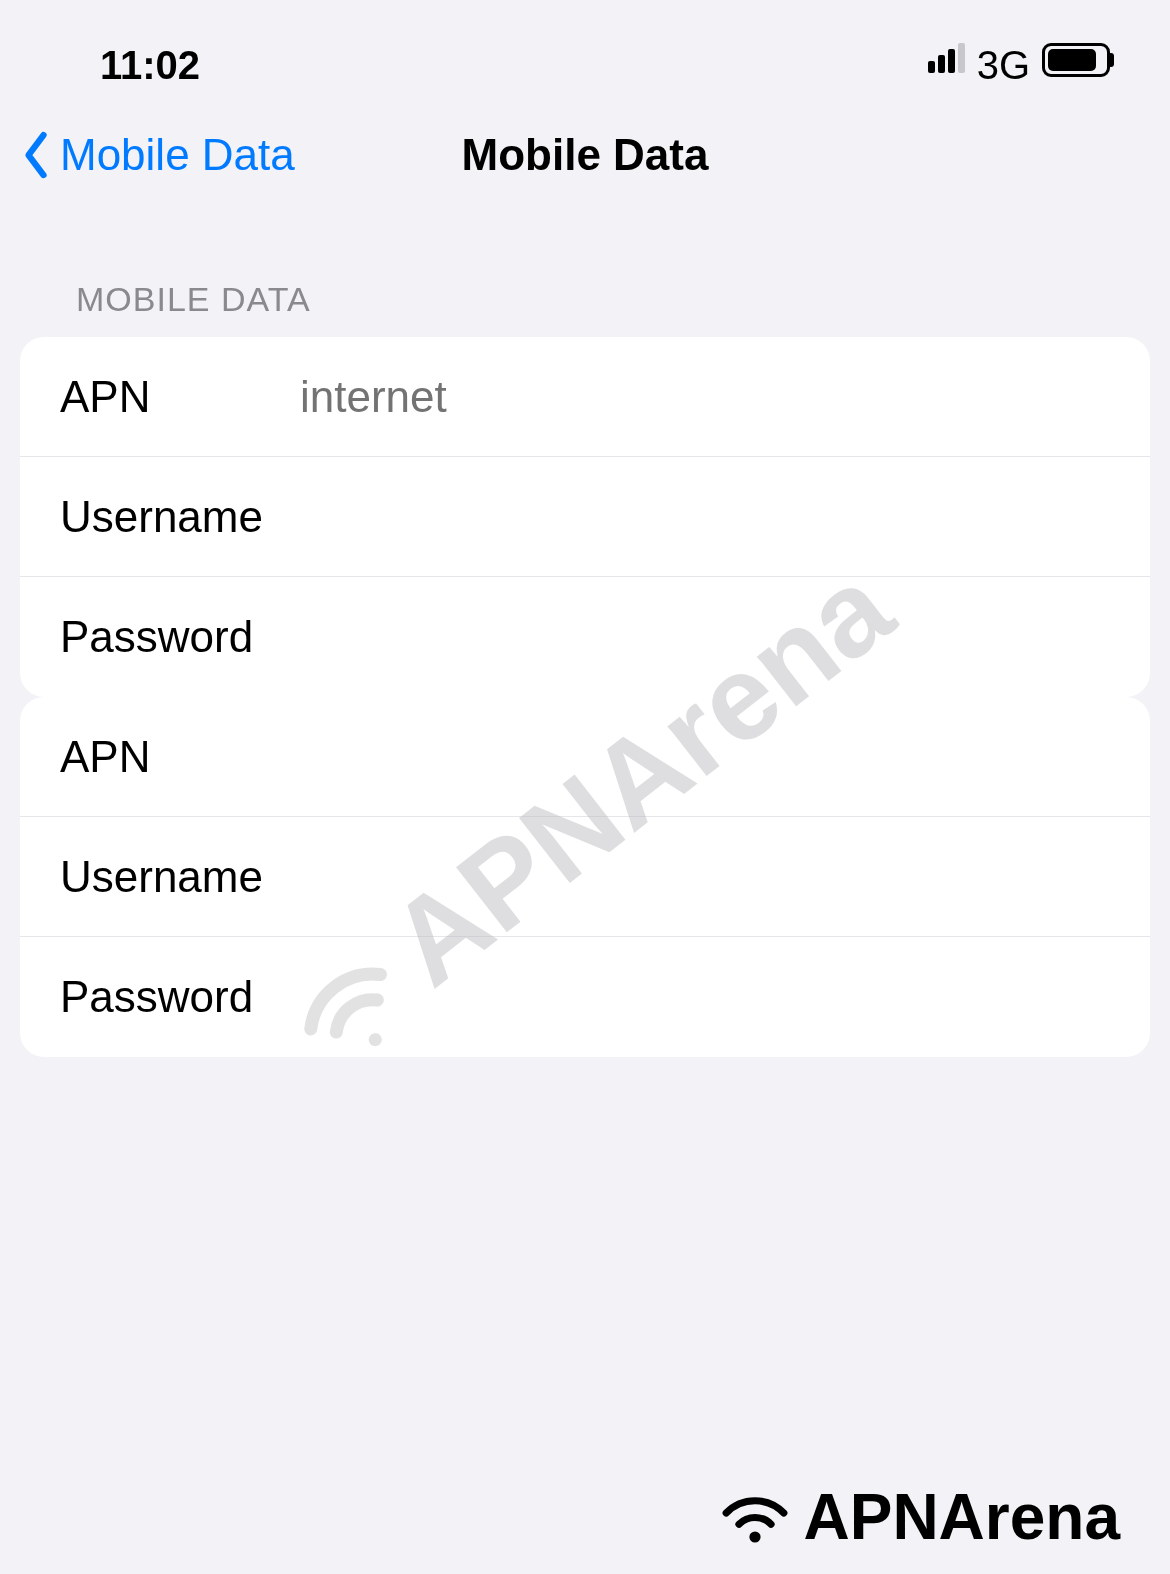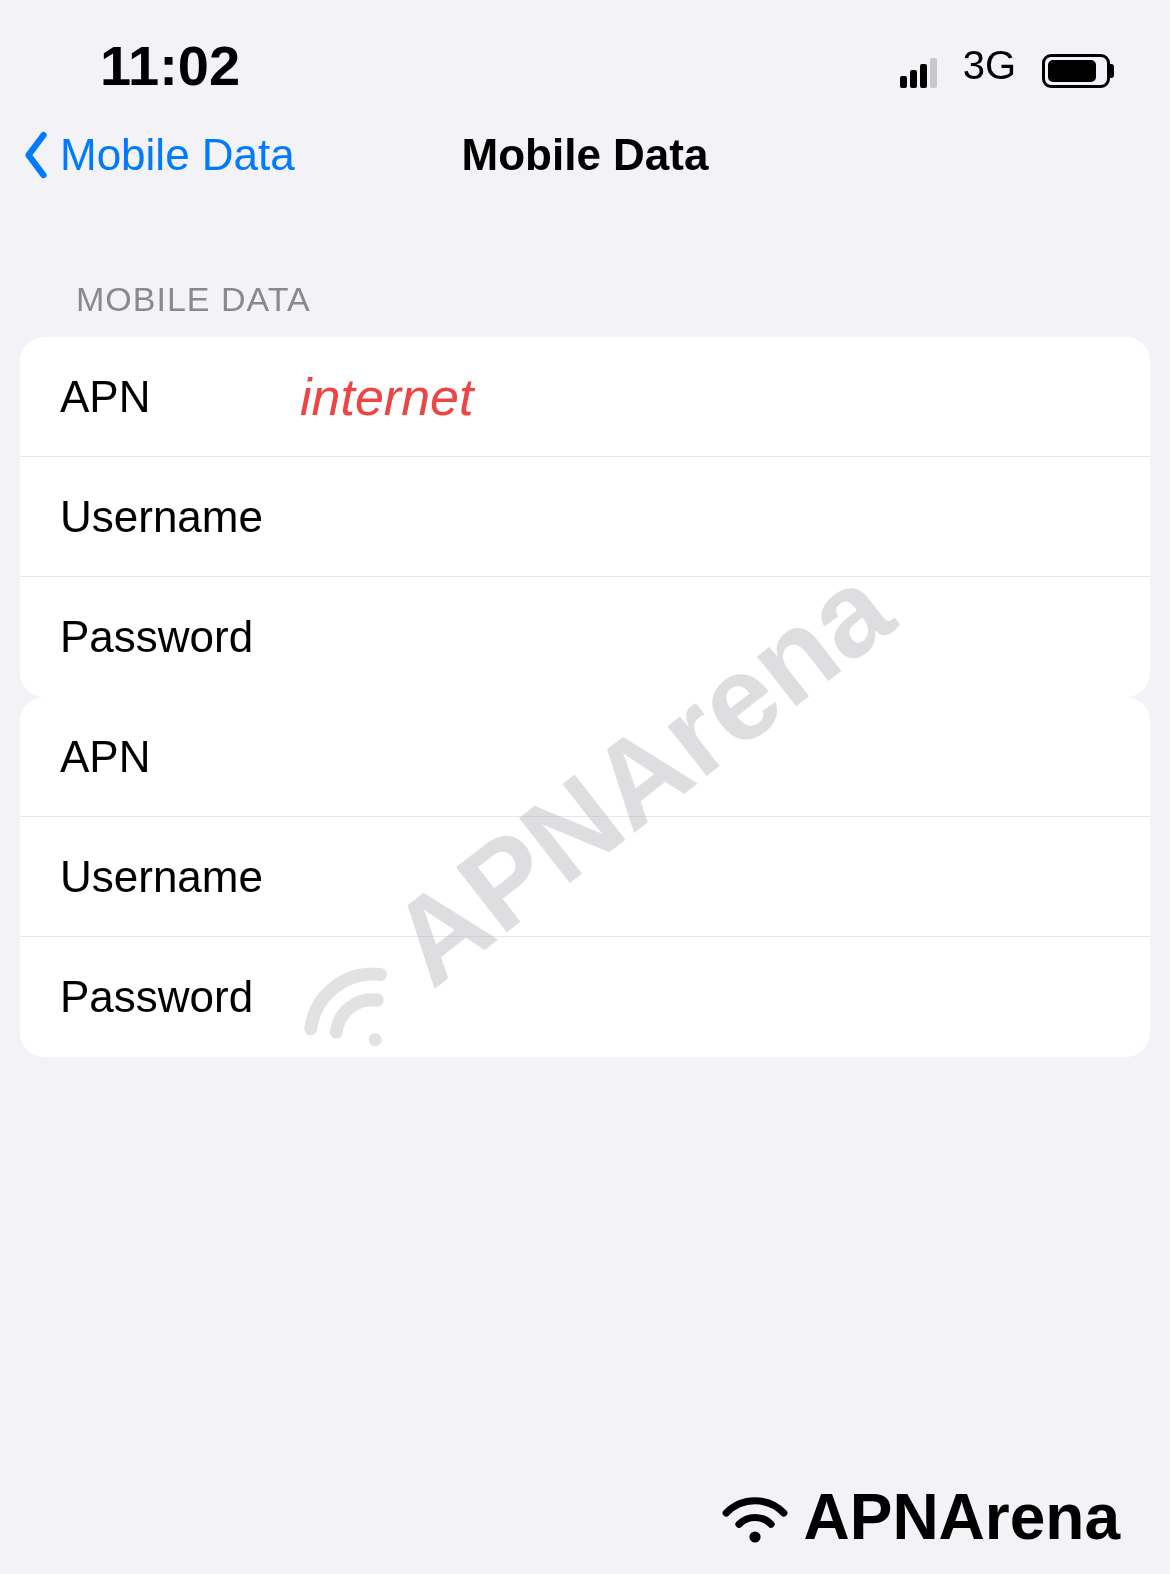--- a/index.html
+++ b/index.html
@@ -17,28 +17,28 @@
       position: relative;
     }
     .status-bar {
       display: flex;
       justify-content: space-between;
       align-items: center;
       padding: 40px 60px 20px 100px;
       height: 110px;
     }
     .status-time {
-      font-size: 56px;
+      font-size: 40px;
       font-weight: 600;
       color: #000;
     }
     .status-right {
       display: flex;
-      align-items: flex-end;
-      gap: 26px;
+      align-items: flex-start;
+      gap: 12px;
     }
     .signal-bars {
       display: flex;
       align-items: flex-end;
       gap: 3px;
       height: 30px;
     }
     .signal-bar {
       width: 7px;
       background: #000;
@@ -143,29 +143,28 @@
       border-bottom: none;
     }
     .row-label {
       font-size: 44px;
       font-weight: 400;
       color: #000;
       width: 240px;
       flex-shrink: 0;
     }
     .row-input {
-      font-size: 52px;
-      font-weight: 400;
-      color: #ef4444;
+      font-size: 44px;
+      font-weight: 400;
+      color: #737373;
       border: none;
       outline: none;
       background: transparent;
       flex: 1;
       font-family: inherit;
-      font-style: italic;
     }
     .row-input::placeholder {
       color: #c7c7cc;
     }
     .watermark-center {
       position: absolute;
       left: 50%;
       top: 52%;
       transform: translate(-50%, -50%) rotate(-38deg);
       font-size: 120px;

